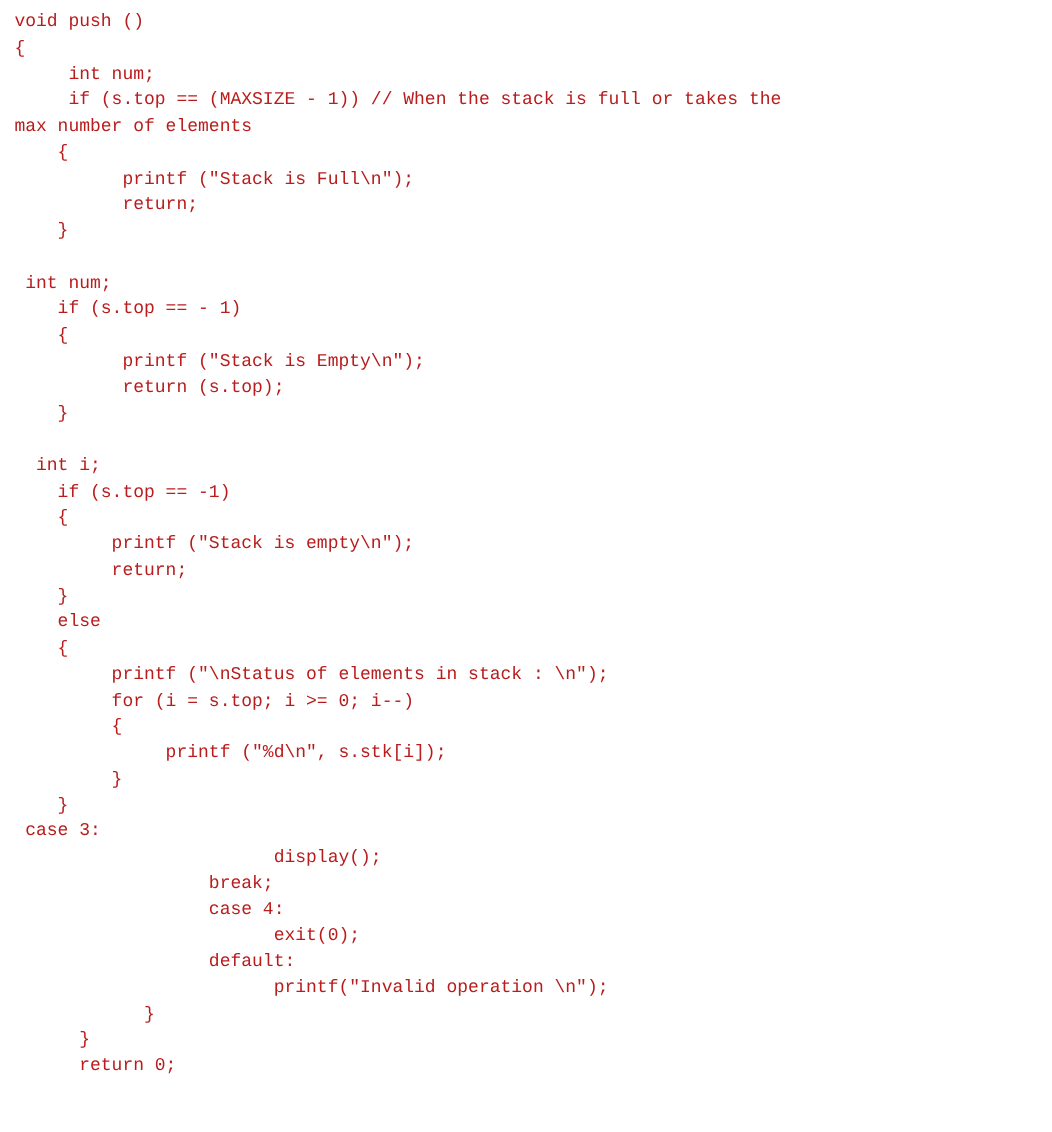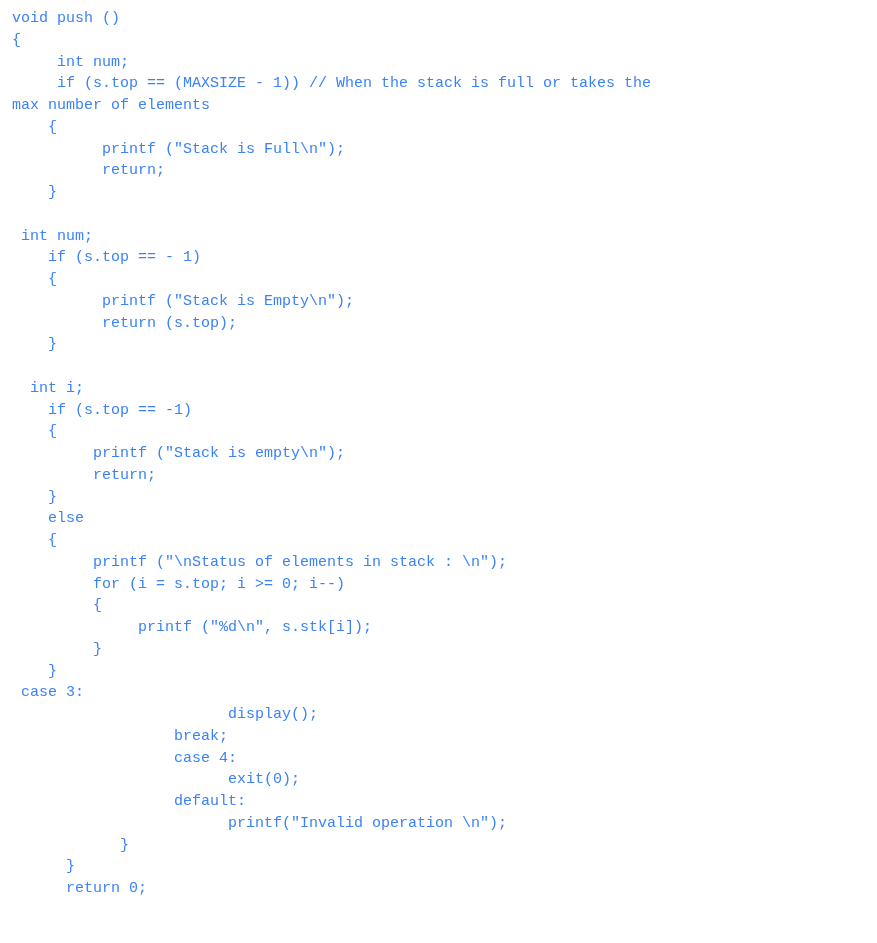--- a/index.html
+++ b/index.html
@@ -10,21 +10,21 @@
   body {
     width: 877px;
     box-sizing: border-box;
     padding: 8px 12px;
   }
   pre.code {
     margin: 0;
     font-family: "Courier New", Courier, monospace;
     font-size: 15px;
     line-height: 1.45;
-    color: #3b82f6;
+    color: #b91c1c;
     white-space: pre;
   }
 </style>
 </head>
 <body>
 
 <pre class="code">void push ()
 {
      int num;
      if (s.top == (MAXSIZE - 1)) // When the stack is full or takes the

